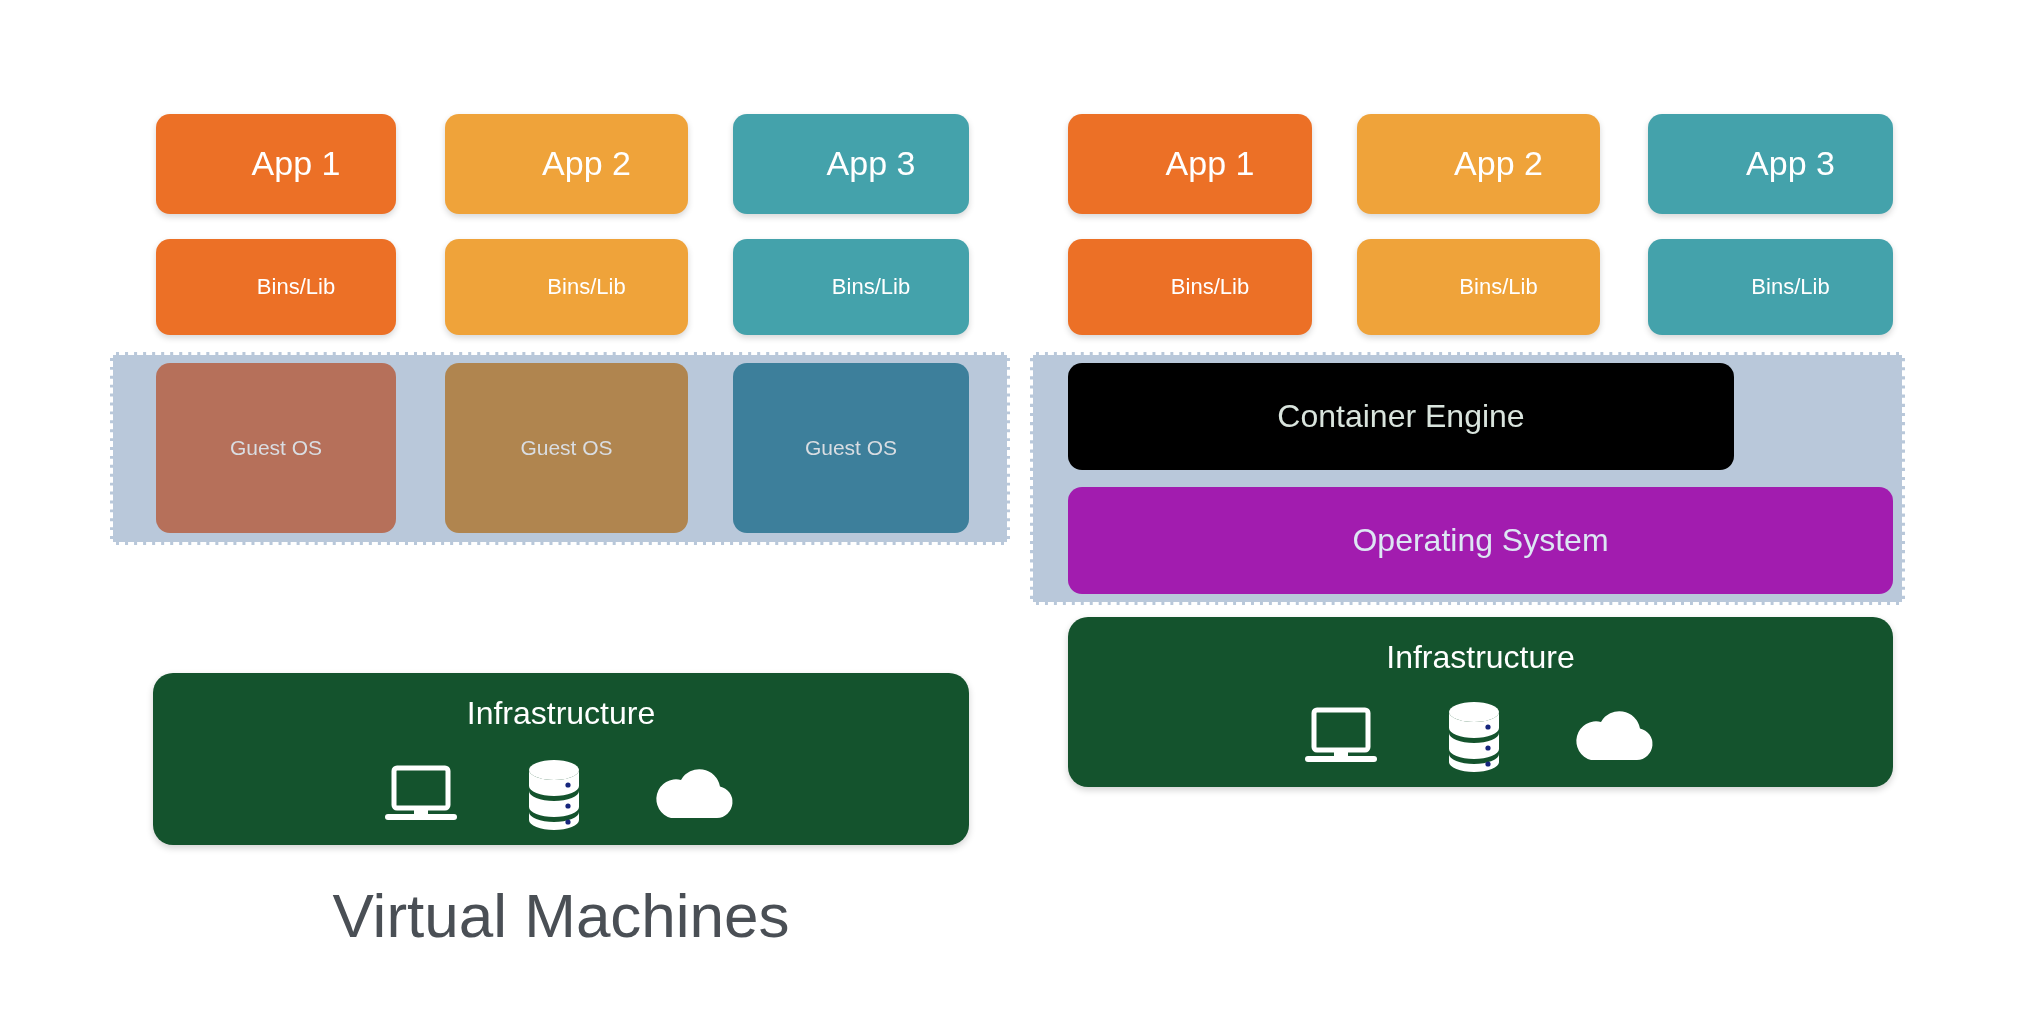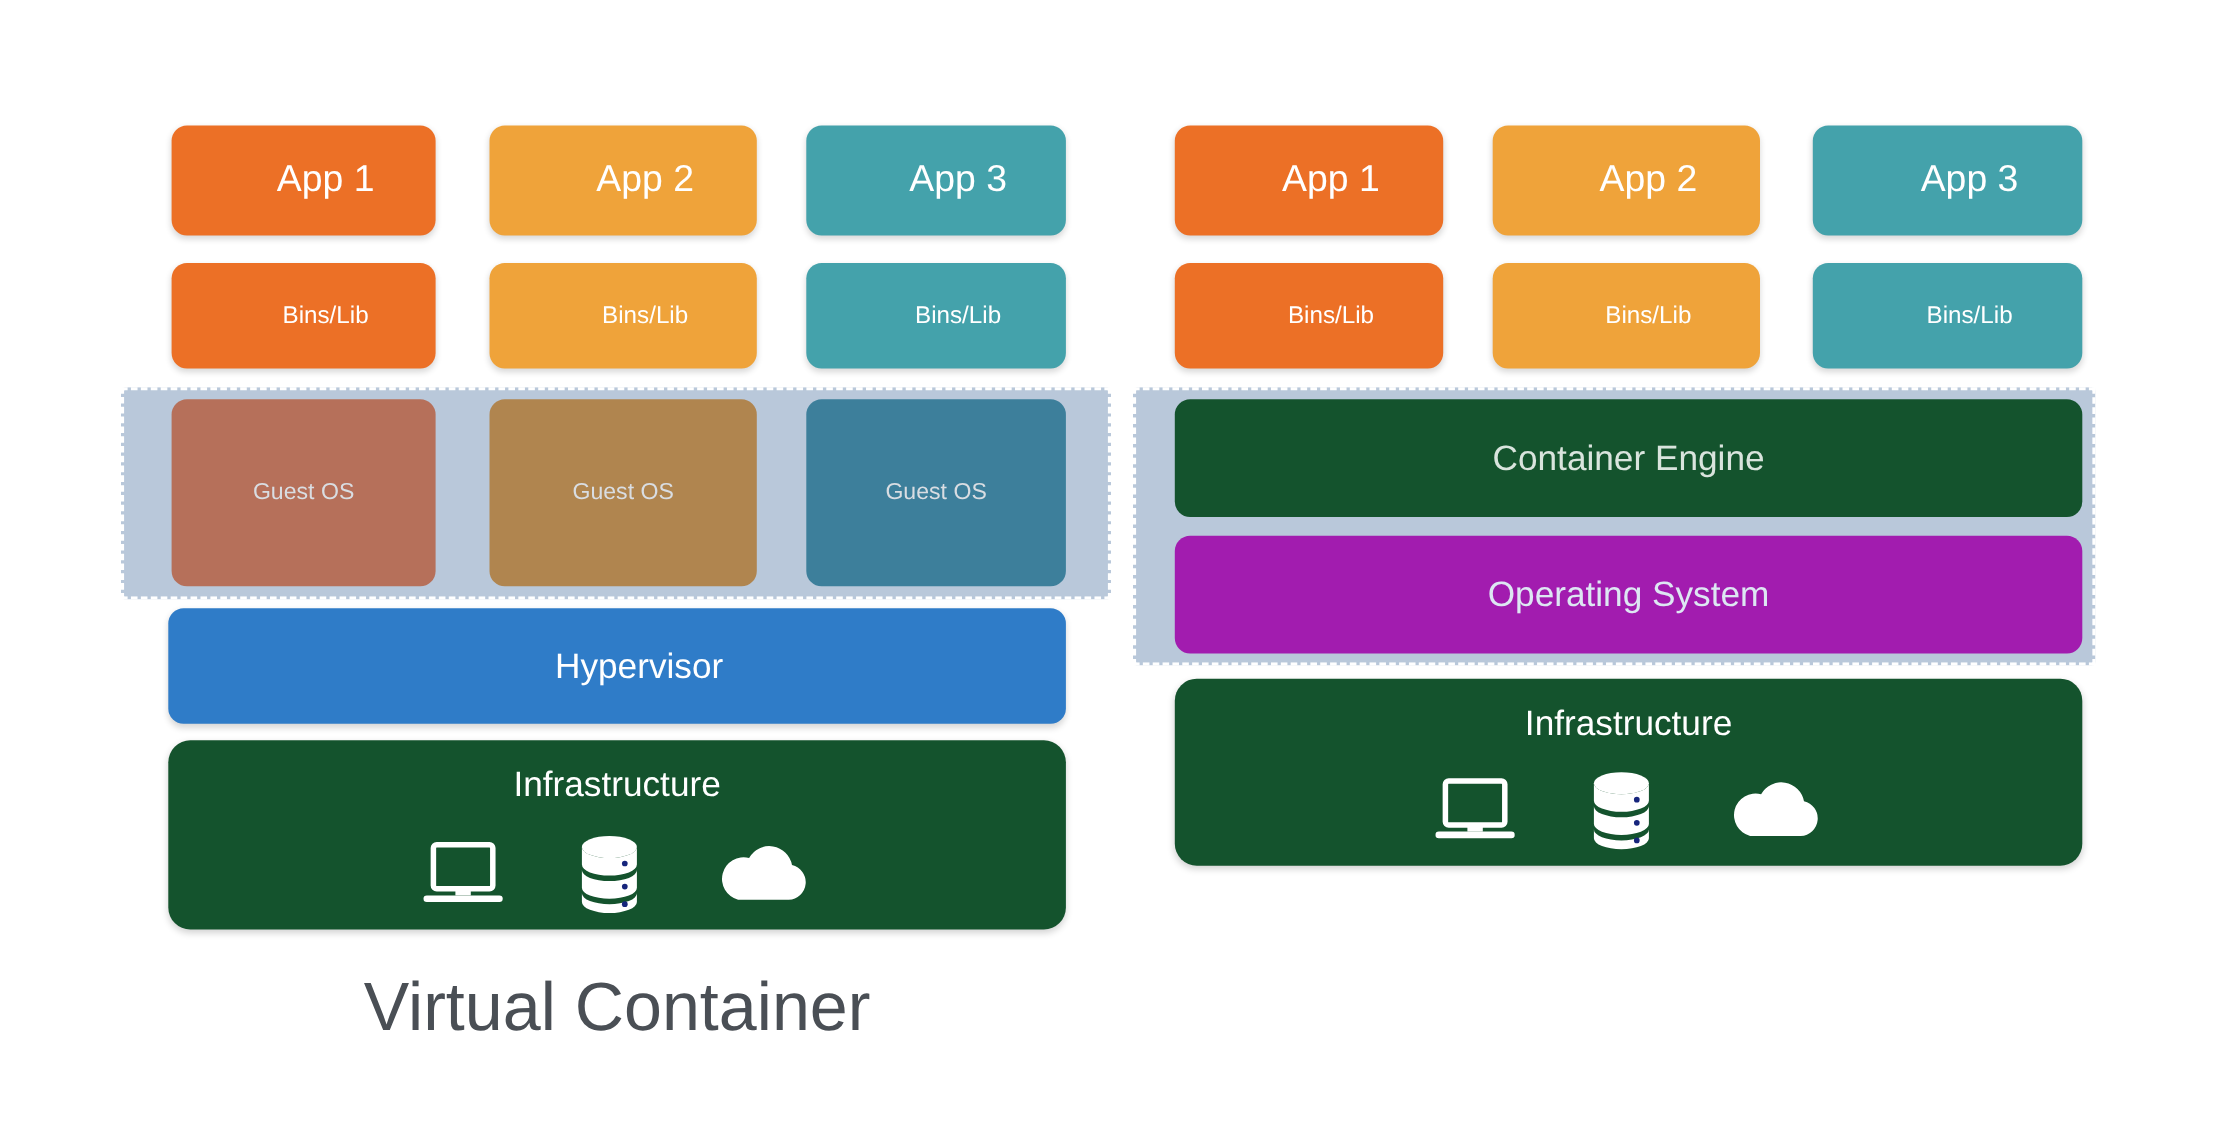--- a/index.html
+++ b/index.html
@@ -119,23 +119,20 @@
   <div class="box guest-box" style="left:156px; top:363px; width:240px; height:170px; background:#b6705a;">
     <span>Guest OS</span>
   </div>
   <div class="box guest-box" style="left:445px; top:363px; width:243px; height:170px; background:#b0854f;">
     <span>Guest OS</span>
   </div>
   <div class="box guest-box" style="left:733px; top:363px; width:236px; height:170px; background:#3d7f9b;">
     <span>Guest OS</span>
   </div>
 
-  <div class="box wide-label shadowed" style="left:153px; top:553px; width:816px; height:105px; background:#2f7cc8;">
-    <span>Hypervisor</span>
-  </div>
 
   <div class="infra-box" style="left:153px; top:673px; width:816px; height:172px;">
     <div class="infra-title" style="top:22px;">Infrastructure</div>
     <div class="infra-icons" style="top:86px;">
       <span>
         <svg width="76" height="62" viewBox="0 0 76 62" aria-hidden="true">
           <rect x="11" y="4" width="54" height="40" rx="3" ry="3" fill="none" stroke="#ffffff" stroke-width="5"></rect>
           <rect x="2" y="50" width="72" height="6" rx="3" ry="3" fill="#ffffff"></rect>
           <rect x="31" y="45" width="14" height="5" fill="#ffffff"></rect>
         </svg>
@@ -152,21 +149,21 @@
         </svg>
       </span>
       <span>
         <svg width="90" height="58" viewBox="0 0 90 58" aria-hidden="true">
           <path d="M22 52 h46 a16 16 0 0 0 3 -31.6 a21 21 0 0 0 -39 -6.4 a15 15 0 0 0 -10 38 z" fill="#ffffff"></path>
         </svg>
       </span>
     </div>
   </div>
 
-  <div class="caption" style="left:153px; top:880px; width:816px;">Virtual Container</div>
+  <div class="caption" style="left:153px; top:880px; width:816px;">Virtual Machines</div>
 
   <div class="box app-box shadowed" style="left:1068px; top:114px; width:244px; height:100px; background:#ec7026;">
     <span>App 1</span>
   </div>
   <div class="box app-box shadowed" style="left:1357px; top:114px; width:243px; height:100px; background:#efa33a;">
     <span>App 2</span>
   </div>
   <div class="box app-box shadowed" style="left:1648px; top:114px; width:245px; height:100px; background:#44a2ab;">
     <span>App 3</span>
   </div>
@@ -176,21 +173,21 @@
   </div>
   <div class="box bins-box shadowed" style="left:1357px; top:239px; width:243px; height:96px; background:#efa33a;">
     <span>Bins/Lib</span>
   </div>
   <div class="box bins-box shadowed" style="left:1648px; top:239px; width:245px; height:96px; background:#44a2ab;">
     <span>Bins/Lib</span>
   </div>
 
   <div class="dashed-group" style="left:1030px; top:352px; width:875px; height:253px;"></div>
 
-  <div class="box wide-label" style="left:1068px; top:363px; width:825px; height:107px; background:#14532d; color:#d9e4dd;">
+  <div class="box wide-label" style="left:1068px; top:363px; width:666px; height:107px; background:#000000; color:#d9e4dd;">
     <span>Container Engine</span>
   </div>
   <div class="box wide-label" style="left:1068px; top:487px; width:825px; height:107px; background:#a21caf; color:#dde7f3;">
     <span>Operating System</span>
   </div>
 
   <div class="infra-box" style="left:1068px; top:617px; width:825px; height:170px;">
     <div class="infra-title" style="top:22px;">Infrastructure</div>
     <div class="infra-icons" style="top:84px;">
       <span>

